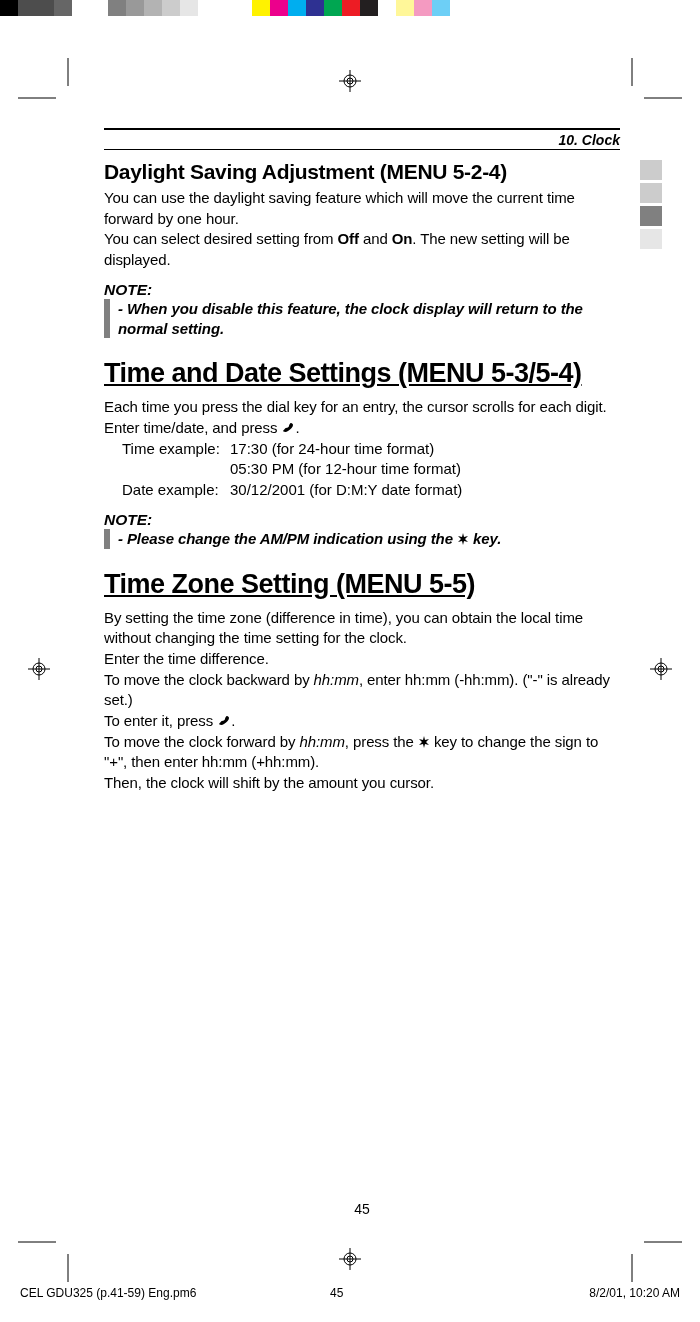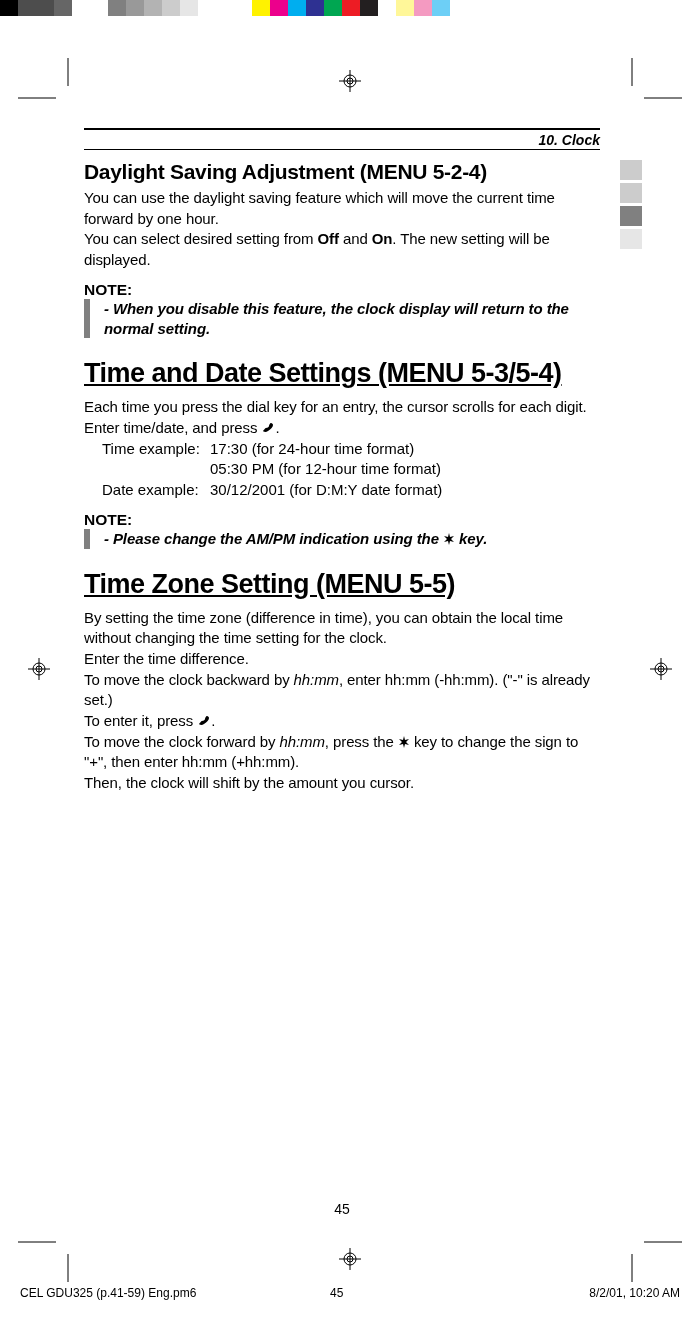--- a/index.html
+++ b/index.html
@@ -10,21 +10,21 @@
     font-family: "Myriad Pro", "Segoe UI", Arial, sans-serif;
     position: relative;
     color: #000;
   }
   .color-bar { position: absolute; top: 0; left: 0; width: 700px; height: 16px; display: flex; }
   .color-bar .sw { height: 16px; }
   .reg-mark { width: 22px; height: 22px; }
   .crop { stroke: #000; stroke-width: 1; fill: none; }
   .page-area {
     position: absolute;
-    left: 84px;
+    left: 104px;
     top: 128px;
     width: 516px;
   }
   .chapter-header {
     border-top: 2px solid #000;
     border-bottom: 0.7px solid #000;
     height: 22px;
     position: relative;
     margin-bottom: 8px;
   }
@@ -60,26 +60,27 @@
   }
   .body {
     font-size: 15px;
     line-height: 1.38;
     font-weight: 400;
     letter-spacing: -0.1px;
   }
   .body.narrow { max-width: 476px; }
   .note-label {
     font-weight: 700;
+    font-style: italic;
     font-size: 15.5px;
     margin-top: 10px;
   }
   .note-block {
     border-left: 6px solid #808080;
-    padding-left: 14px;
+    padding-left: 8px;
     font-style: italic;
     font-weight: 700;
     font-size: 15px;
     line-height: 1.32;
     letter-spacing: -0.1px;
   }
   .examples { padding-left: 18px; font-size: 15px; line-height: 1.38; }
   .examples .row { display: flex; }
   .examples .lab { width: 108px; }
   .page-num {

